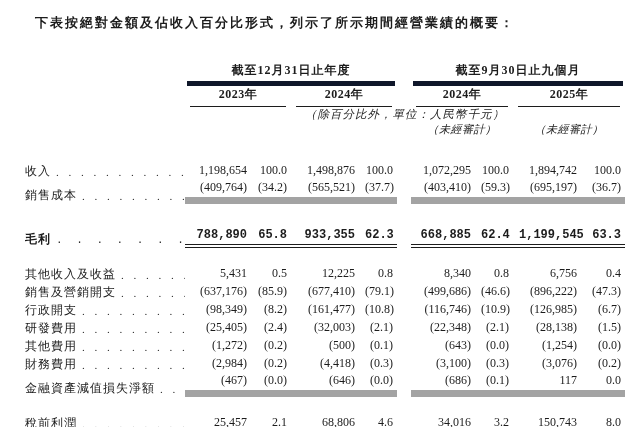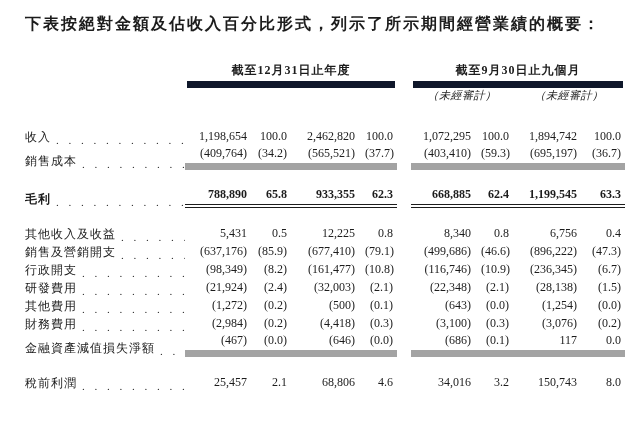--- a/index.html
+++ b/index.html
@@ -3,65 +3,65 @@
 <meta charset="utf-8">
 <style>
   html,body { margin:0; padding:0; background:#ffffff; }
   body {
     width:643px; height:427px; overflow:hidden; position:relative;
     font-family:"Liberation Serif","DejaVu Serif",serif;
     color:#1c1c1c;
   }
   .page { position:absolute; inset:0; background:#ffffff; }
   .title {
-    position:absolute; left:25px; top:14px;
-    font-size:16px; font-weight:bold; letter-spacing:2px; white-space:nowrap;
+    position:absolute; left:35px; top:14px;
+    font-size:13px; font-weight:bold; letter-spacing:2px; white-space:nowrap;
   }
   table.fin {
     position:absolute; left:25px; top:62px;
     border-collapse:collapse; table-layout:fixed; width:600px;
     font-size:12px; color:#1c1c1c;
   }
   td { padding:0; vertical-align:bottom; }
 
   
   tr.group-row { height:16px; }
   tr.group-row td div {
-    border-bottom:7px solid #0f172a; text-align:center;
+    border-bottom:5px solid #0f172a; text-align:center;
     font-weight:bold; letter-spacing:1px; padding-bottom:2px; margin:0 2px;
     white-space:nowrap;
   }
   tr.year-row { height:21px; }
   tr.year-row td div {
     border-bottom:1px solid #1c1c1c; text-align:center;
     font-weight:bold; letter-spacing:0.5px; padding-bottom:3px; margin:0 5px;
   }
   tr.subhead-row { height:20px; }
   tr.subhead-row td { text-align:center; font-weight:bold; letter-spacing:1px; padding-bottom:3px; }
   tr.note-row { height:15px; }
   tr.note-row td { text-align:center; font-style:italic; font-size:11.5px; letter-spacing:1px; vertical-align:top; }
   tr.unaud-row { height:17px; }
   tr.unaud-row td { text-align:center; font-style:italic; font-size:11px; letter-spacing:0.5px; vertical-align:top; }
   tr.hdr-spacer { height:23px; }
   tr.row-spacer { height:17px; }
 
   
   tr.data-row { height:18px; }
-  tr.data-row.du { height:20px; }
+  tr.data-row.du { height:20px;font-family:Liberation Mono, monospace; }
   td.lbl { overflow:hidden; }
-  td.lbl .cellwrap { display:flex; align-items:flex-end; }
+  td.lbl .cellwrap { display:flex; align-items:center; }
   td.lbl .txt { letter-spacing:1px; white-space:nowrap; }
   td.lbl .dots {
     flex:1; overflow:hidden; white-space:nowrap;
     font-size:11px; letter-spacing:3.5px; padding:0 3px 0 5px; color:#2a2a2a;
   }
   td.val { text-align:right; }
   td.val div { padding:0 4px 2px 6px; white-space:nowrap; }
   tr.u  td.val div { border-bottom:7px solid #a3a3a3; }
-  tr.du td.val div { border-bottom:4px double #1c1c1c; font-weight:bold; }
+  tr.du td.val div { border-bottom:4px double #1c1c1c; font-weight:bold;margin-top:7px; }
   tr.du td.lbl .txt { font-weight:bold; }
 </style>
 </head>
 <body>
 
 <div class="page">
   <div class="title">下表按絕對金額及佔收入百分比形式，列示了所示期間經營業績的概要：</div>
 
   <table class="fin">
     <colgroup>
@@ -82,22 +82,42 @@
       <td></td>
       <td colspan="4">
         <div>截至12月31日止年度</div>
       </td>
       <td></td>
       <td colspan="4">
         <div>截至9月30日止九個月</div>
       </td>
     </tr>
 
-
-
+    <tr class="year-row">
+      <td></td>
+      <td colspan="2">
+            <div>2023年</div>
+          </td>
+      <td colspan="2">
+            <div>2024年</div>
+          </td>
+      <td></td>
+      <td colspan="2">
+            <div>2024年</div>
+          </td>
+      <td colspan="2">
+            <div>2025年</div>
+          </td>
+    </tr>
+
+
+    <tr class="note-row">
+      <td></td>
+      <td colspan="9">（除百分比外，單位：人民幣千元）</td>
+    </tr>
 
     <tr class="unaud-row">
       <td colspan="6"></td>
       <td colspan="2">（未經審計）</td>
       <td colspan="2">（未經審計）</td>
     </tr>
 
     <tr class="hdr-spacer">
           <td colspan="10"></td>
         </tr>
@@ -111,21 +131,21 @@
               <span class="dots">. . . . . . . . . . . . . . . . . . . . . . . . . . . . . . . . . . . . . . . . </span>
             </div>
           </td>
           <td class="val">
             <div>1,198,654</div>
           </td>
           <td class="val">
             <div>100.0</div>
           </td>
           <td class="val">
-            <div>2,462,820</div>
+            <div>1,498,876</div>
           </td>
           <td class="val">
             <div>100.0</div>
           </td>
           <td></td>
           <td class="val">
             <div>1,072,295</div>
           </td>
           <td class="val">
             <div>100.0</div>
@@ -295,35 +315,35 @@
             <div>(10.8)</div>
           </td>
           <td></td>
           <td class="val">
             <div>(116,746)</div>
           </td>
           <td class="val">
             <div>(10.9)</div>
           </td>
           <td class="val">
-            <div>(236,345)</div>
+            <div>(126,985)</div>
           </td>
           <td class="val">
             <div>(6.7)</div>
           </td>
         </tr>
         <tr class="data-row">
           <td class="lbl">
             <div class="cellwrap">
               <span class="txt">研發費用</span>
               <span class="dots">. . . . . . . . . . . . . . . . . . . . . . . . . . . . . . . . . . . . . . . . </span>
             </div>
           </td>
           <td class="val">
-            <div>(21,924)</div>
+            <div>(25,405)</div>
           </td>
           <td class="val">
             <div>(2.4)</div>
           </td>
           <td class="val">
             <div>(32,003)</div>
           </td>
           <td class="val">
             <div>(2.1)</div>
           </td>

